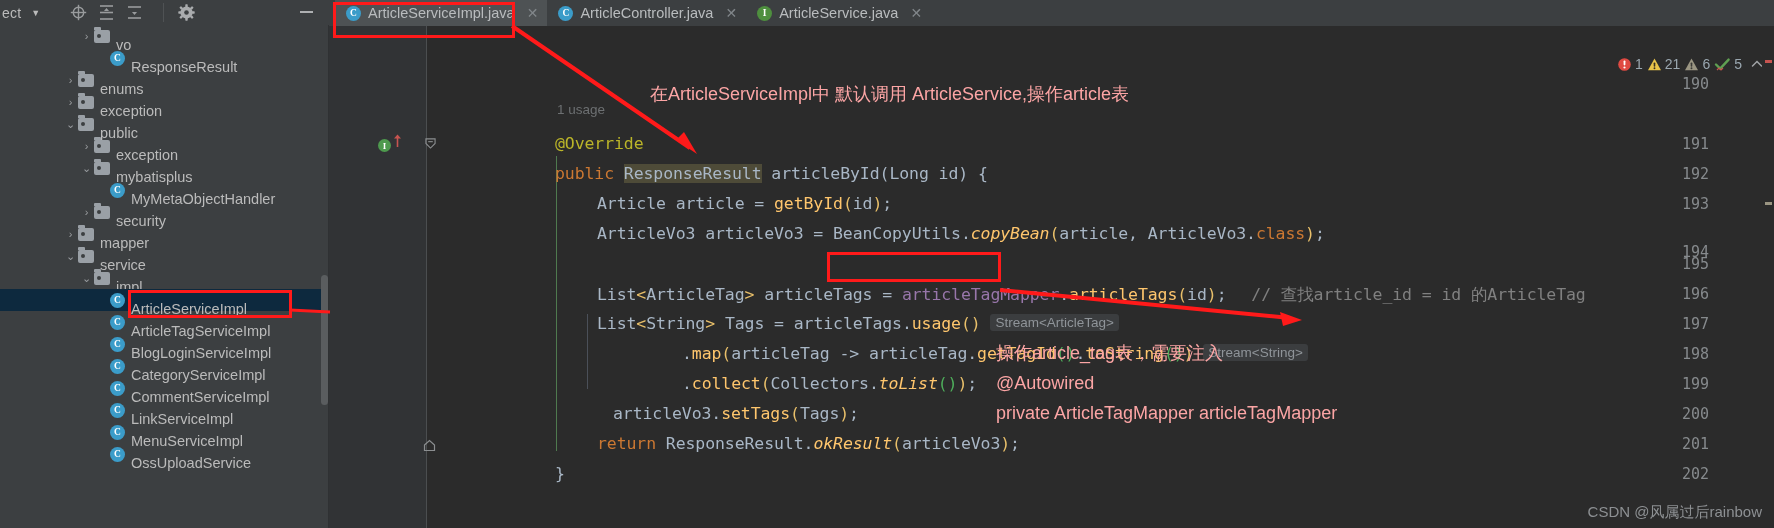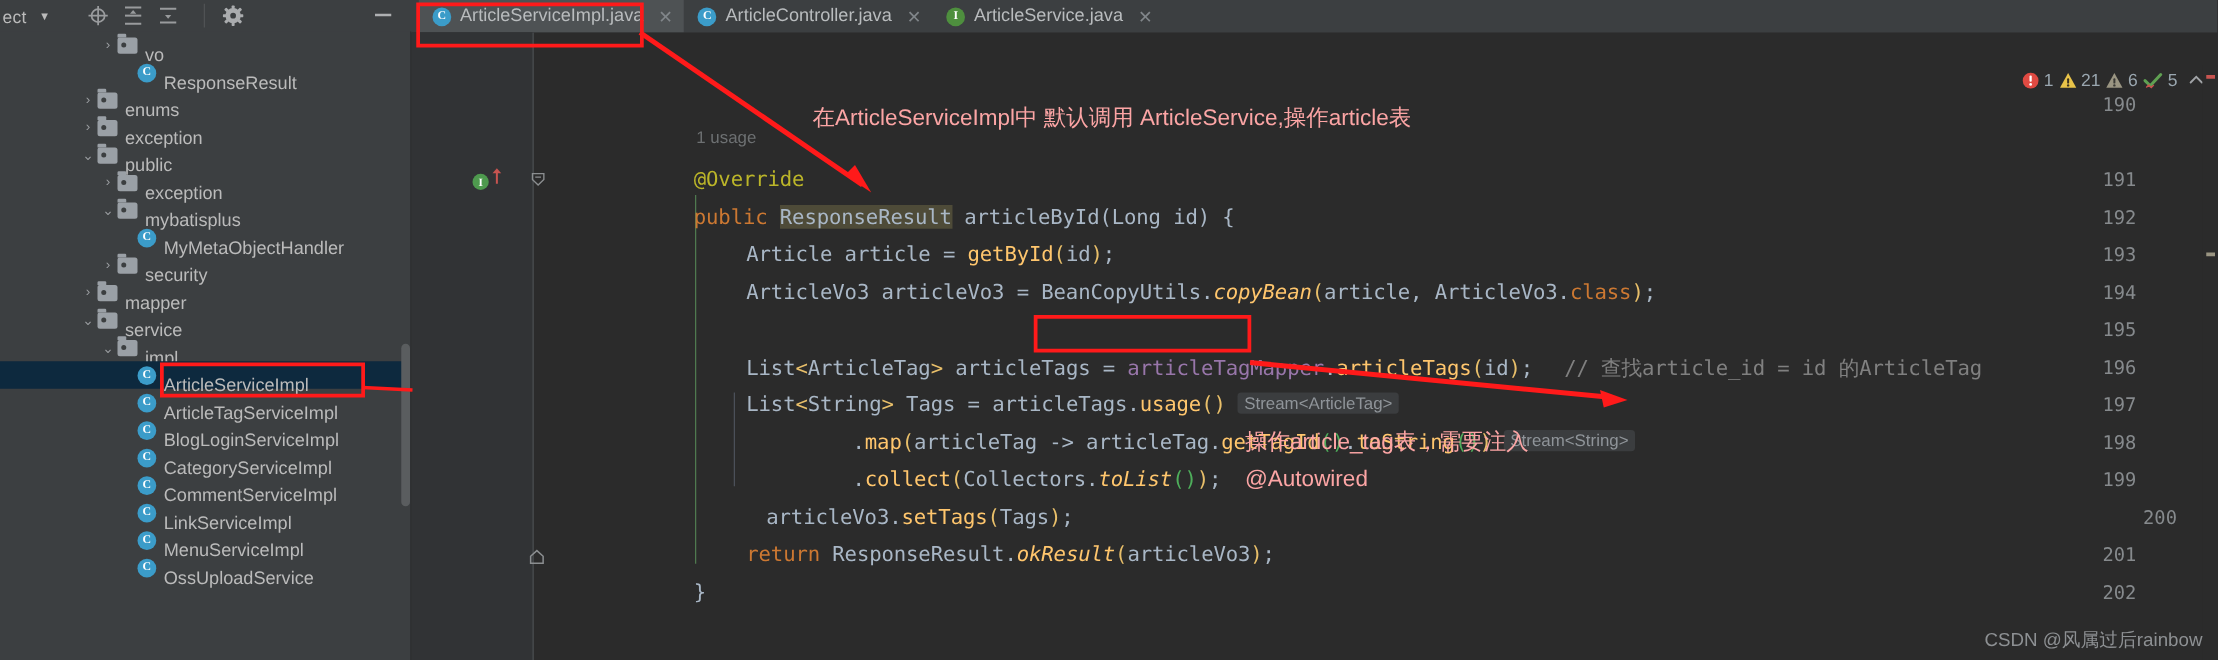--- a/index.html
+++ b/index.html
@@ -409,27 +409,27 @@
 
   <div class="editor">
     <div class="gutter"></div>
     <div class="gut-sep"></div>
 
     <div id="linenums">
         <div class="ln" style="top: 49px;">190</div>
         <div class="ln" style="top: 109px;">191</div>
         <div class="ln" style="top: 139px;">192</div>
         <div class="ln" style="top: 169px;">193</div>
-        <div class="ln" style="top: 199px; margin-left: 40px;">194</div>
+        <div class="ln" style="top: 217px; margin-left: 40px;">194</div>
         <div class="ln" style="top: 229px;">195</div>
         <div class="ln" style="top: 259px;">196</div>
         <div class="ln" style="top: 289px;">197</div>
         <div class="ln" style="top: 319px;">198</div>
         <div class="ln" style="top: 349px;">199</div>
-        <div class="ln" style="top: 379px; text-align: center;">200</div>
+        <div class="ln" style="top: 379px;">200</div>
         <div class="ln" style="top: 409px;">201</div>
         <div class="ln" style="top: 439px;">202</div>
       </div>
 
     <div class="gw-impl" style="left:49px; top:113px;">I</div>
     <svg class="gw-arrow" style="left:64px; top:108px;" viewBox="0 0 9 14">
       <line x1="4.5" y1="13" x2="4.5" y2="3" stroke="#c75450" stroke-width="1.6"></line>
       <path d="M4.5 0.5 L8 4.5 L1 4.5 Z" fill="#c75450"></path>
     </svg>
     <svg class="gw-fold" style="left:96px; top:112px;" viewBox="0 0 12 12">
@@ -527,16 +527,17 @@
       <line x1="290" y1="310" x2="330" y2="312" stroke="#ff1a1a" stroke-width="3"></line>
     </svg>
 
     <div class="anno-box" style="left:333px; top:2px; width:182px; height:36px;"></div>
     <div class="anno-box" style="left:128px; top:290px; width:164px; height:28px;"></div>
     <div class="anno-box" style="left:827px; top:252px; width:174px; height:30px;"></div>
 
     <div class="anno-text" style="left:650px; top:82px;">在ArticleServiceImpl中 默认调用 ArticleService,操作article表</div>
     <div class="anno-text" style="left:996px; top:341px;">操作article_tag表，需要注入</div>
     <div class="anno-text" style="left:996px; top:371px;">@Autowired</div>
+    <div class="anno-text" style="left:996px; top:401px;">private ArticleTagMapper articleTagMapper</div>
 
     <div class="watermark">CSDN @风属过后rainbow</div>
   </div>
 </div>
 
 </body></html>

